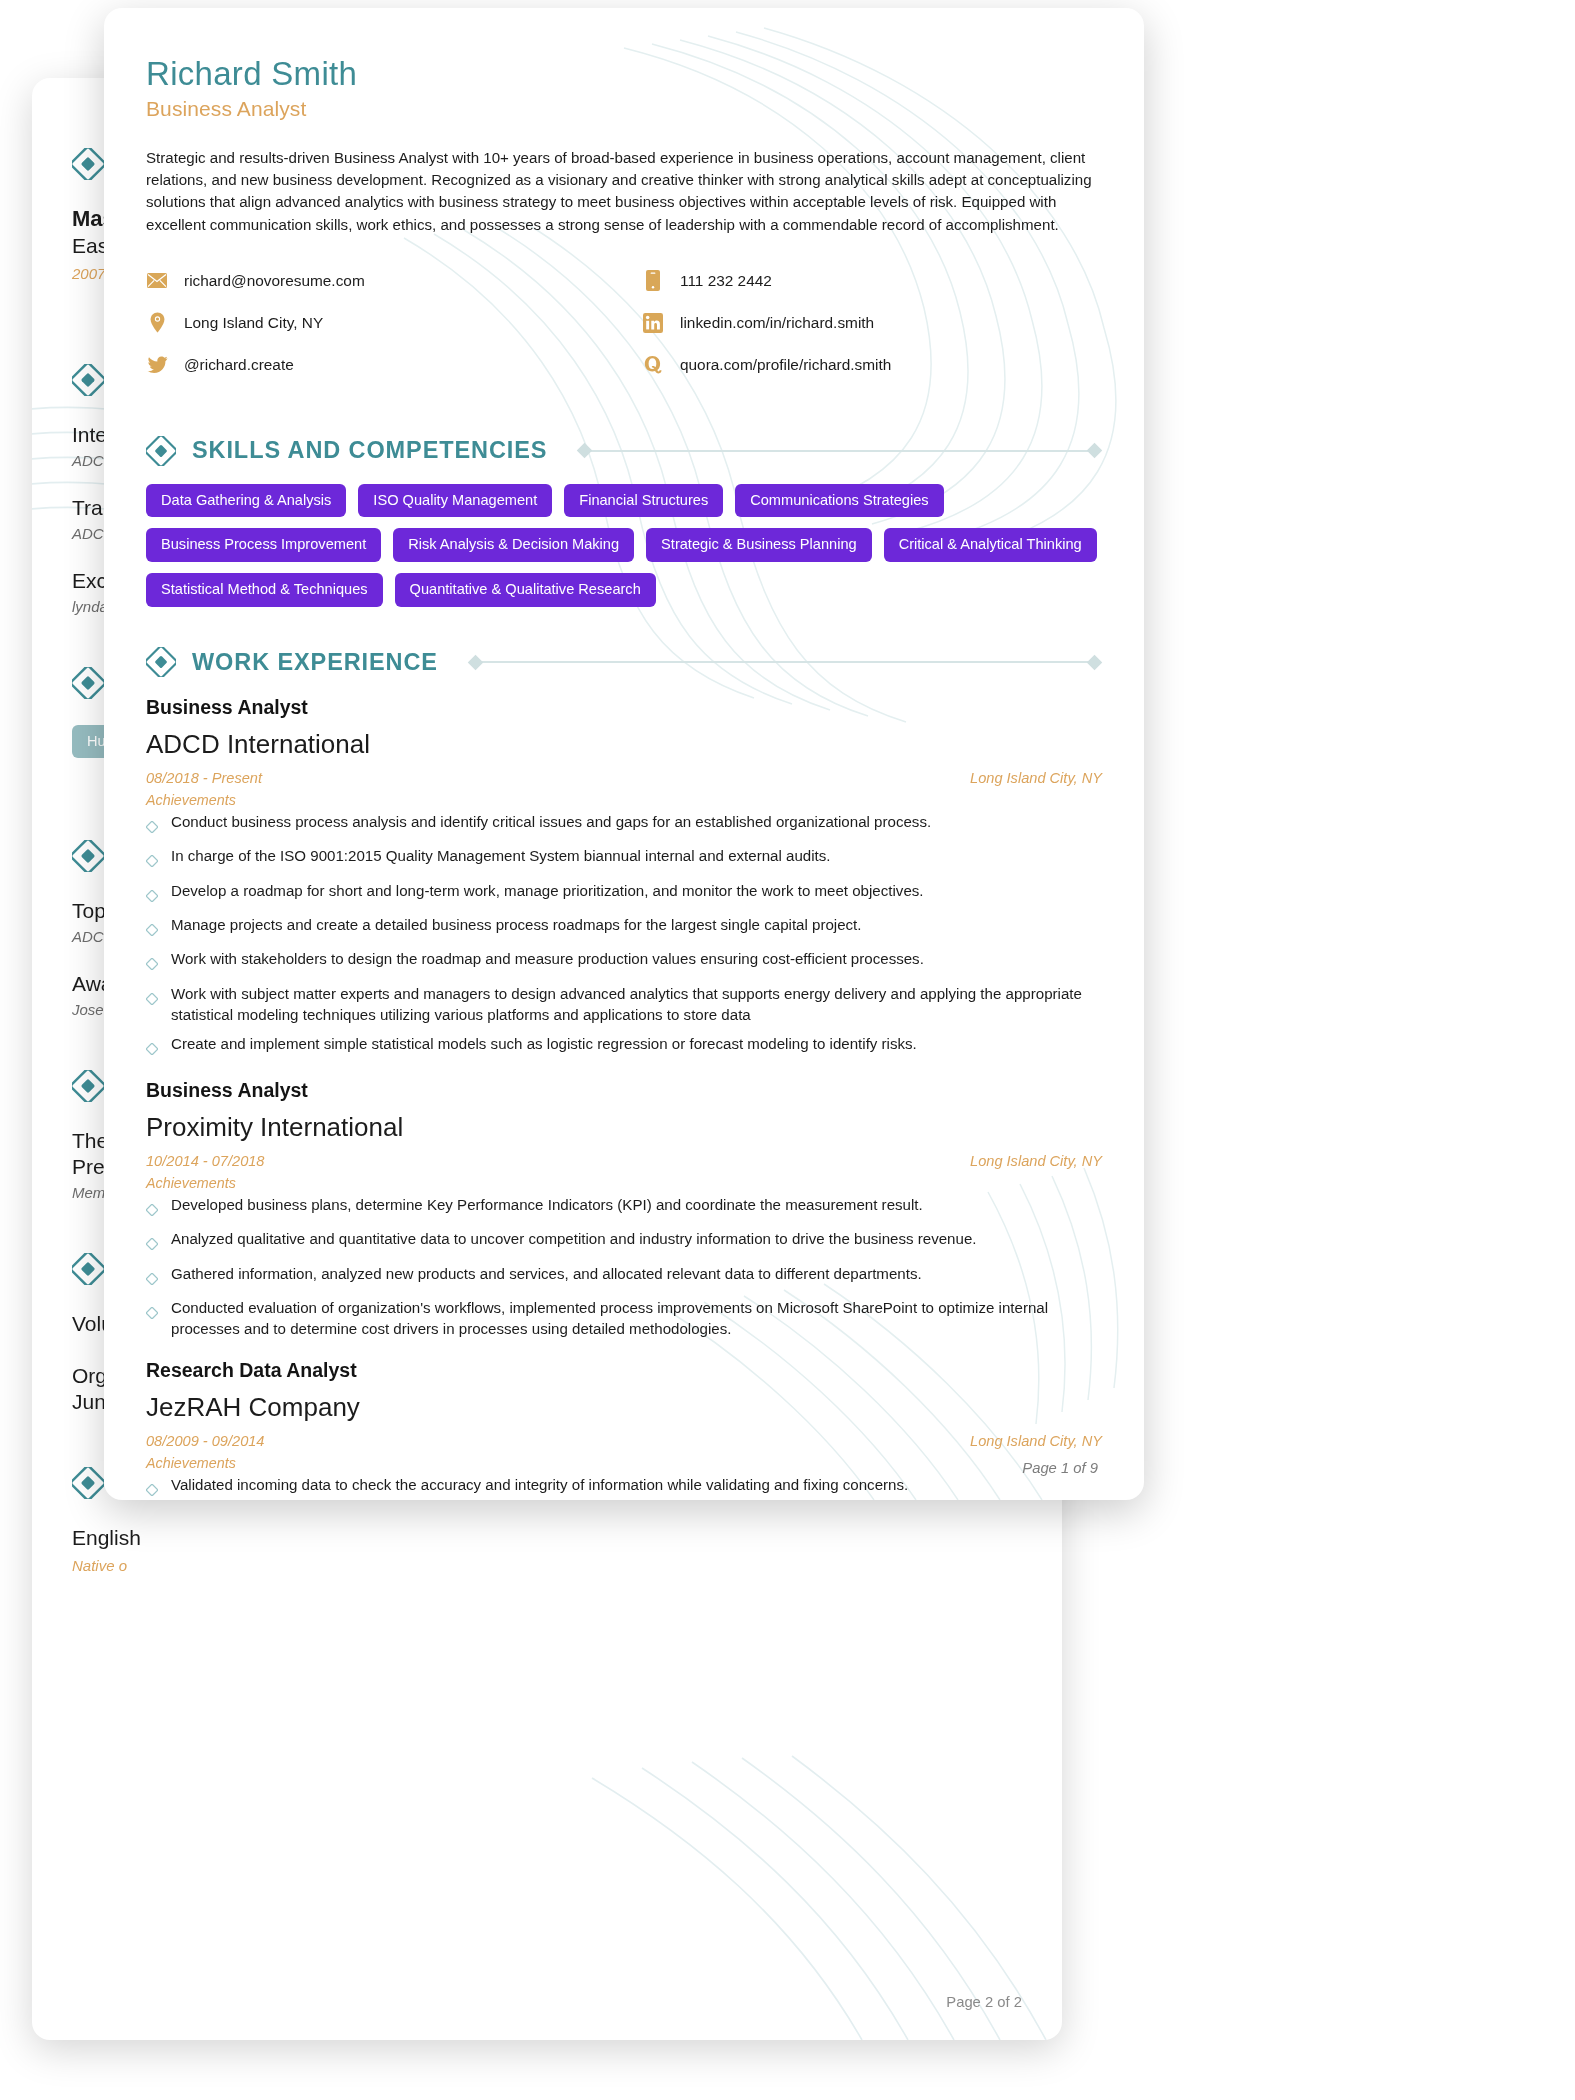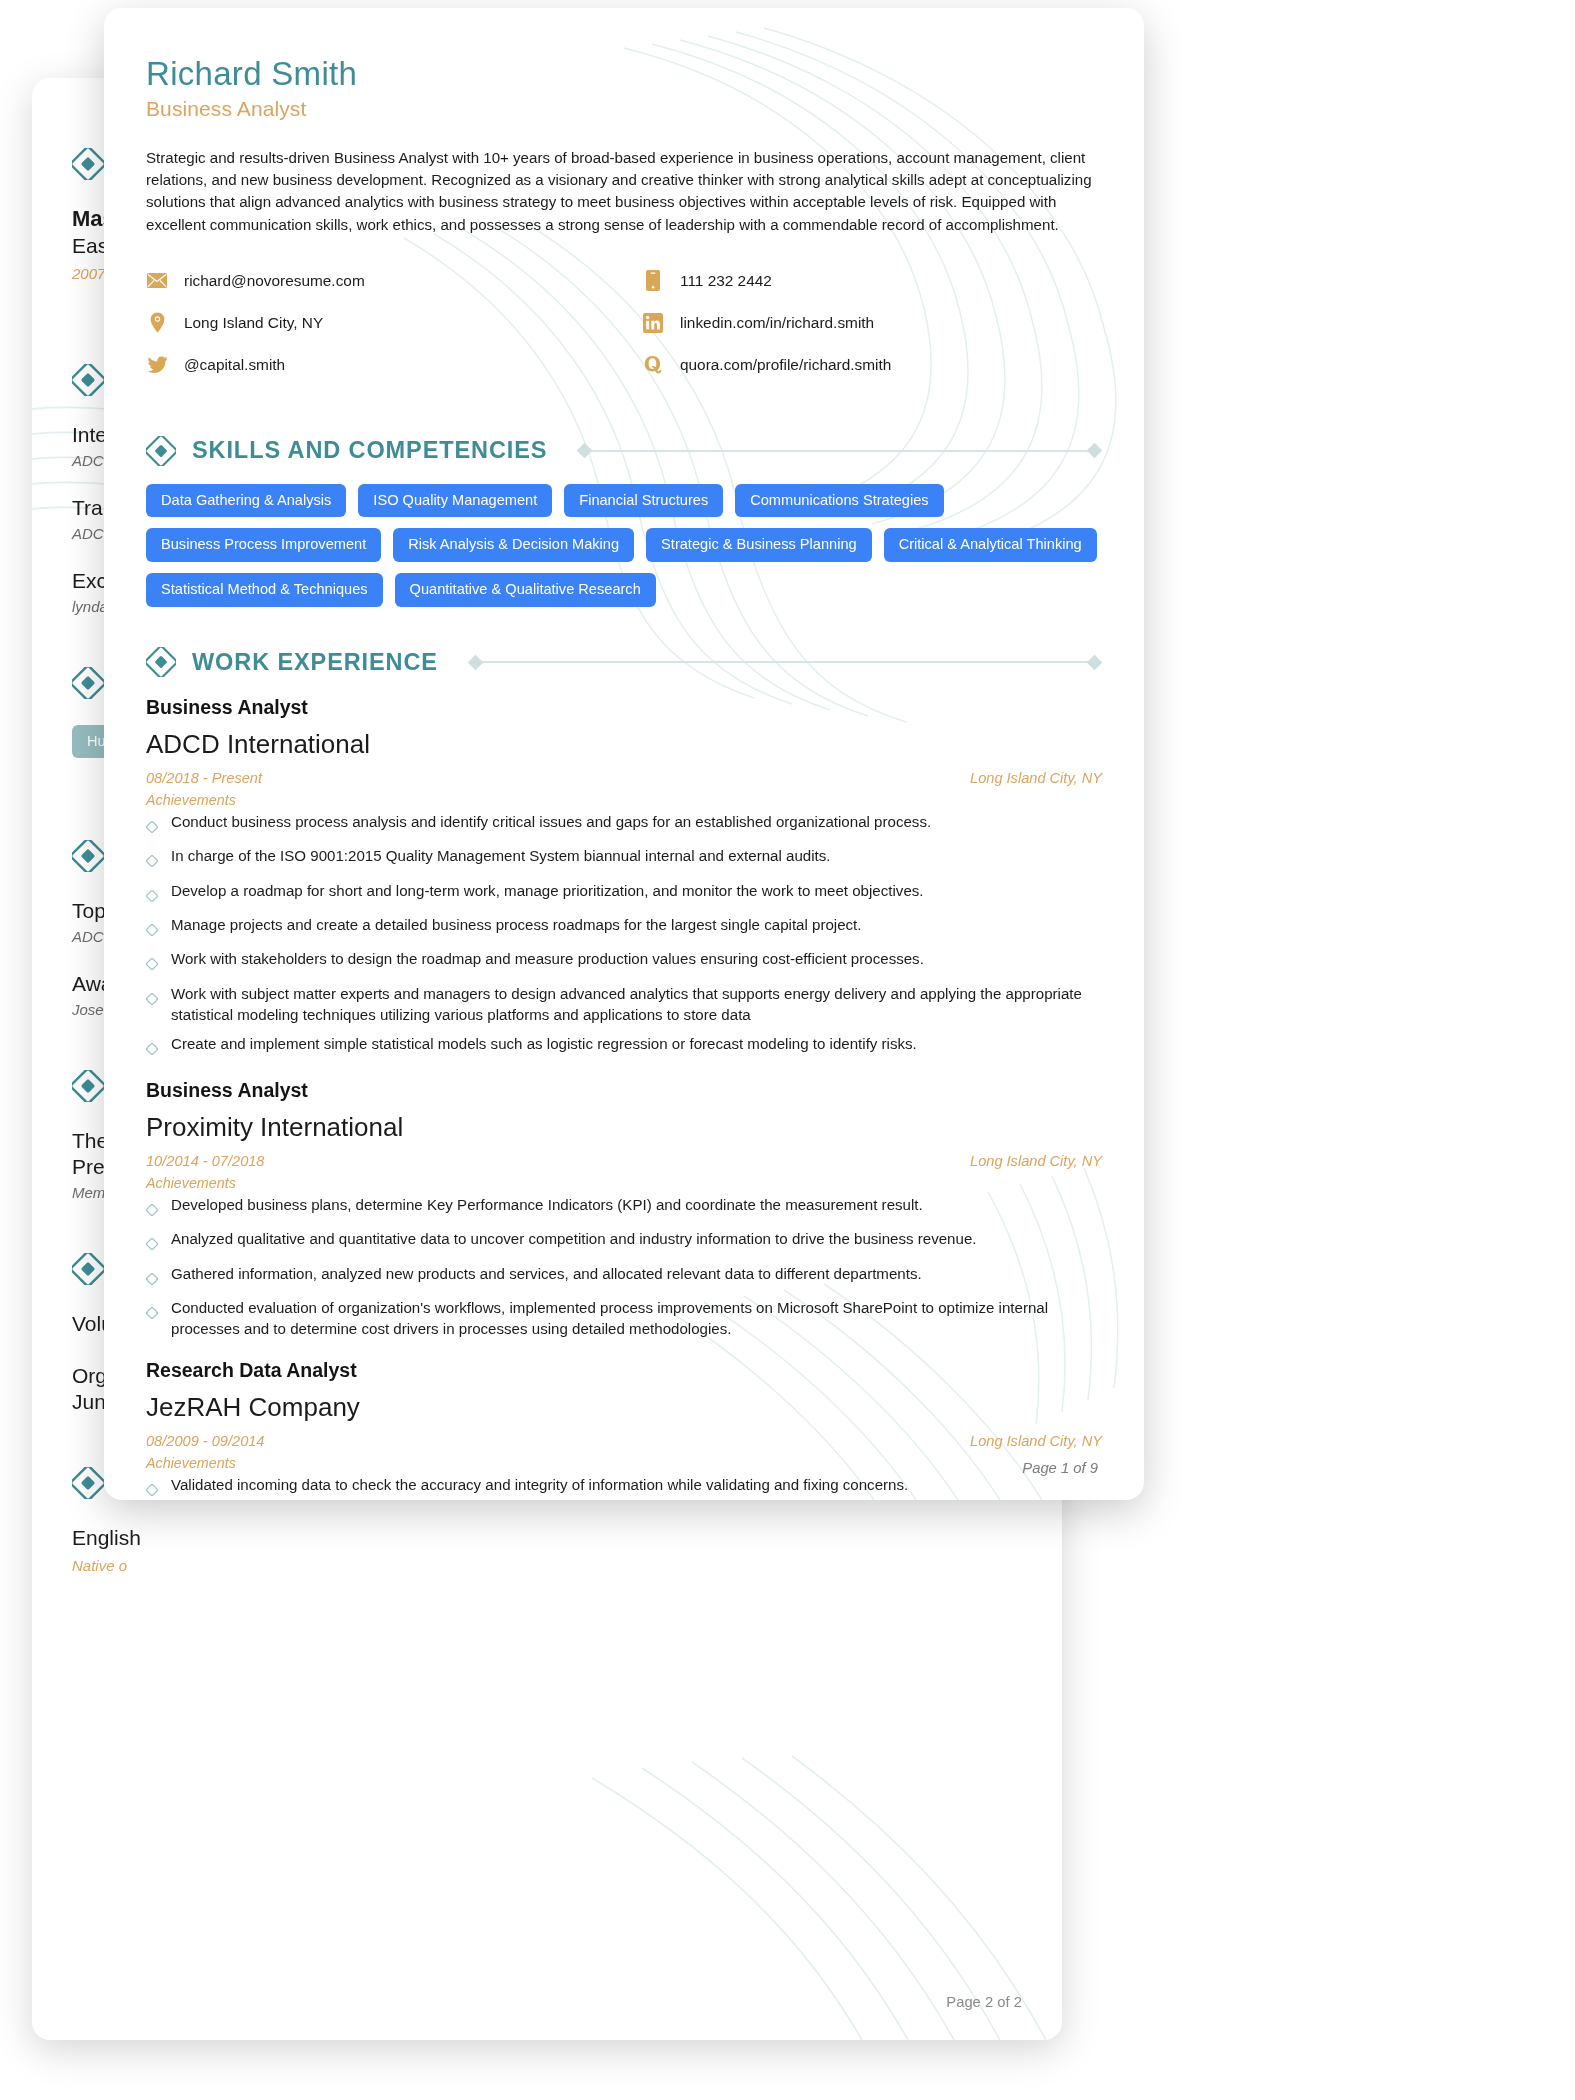--- a/index.html
+++ b/index.html
@@ -154,21 +154,21 @@
   }
 
   
   .skills-wrap {
     display: flex;
     flex-wrap: wrap;
     gap: 11px 12px;
     max-width: 975px;
   }
   .skill-tag {
-    background: #3b82f6;
+    background: #6d28d9;
     color: #ffffff;
     font-size: 14.6px;
     padding: 8px 15px 9px 15px;
     border-radius: 6px;
     line-height: 1.15;
     white-space: nowrap;
   }
 
   
   .job { margin-bottom: 8px; }
@@ -493,21 +493,21 @@
             </span>
             <span class="contact-text">Long Island City, NY</span>
           </div>
 
           <div class="contact-row">
             <span class="contact-icon">
               <svg width="21" height="18" viewBox="0 0 21 18">
                   <path d="M20.6 2.3 C19.9 2.7 19.1 2.9 18.3 3.0 C19.2 2.5 19.8 1.7 20.1 0.7 C19.3 1.2 18.4 1.5 17.5 1.7 C16.7 0.9 15.6 0.4 14.4 0.4 C12.1 0.4 10.3 2.3 10.3 4.6 C10.3 4.9 10.3 5.3 10.4 5.6 C7.0 5.4 4.0 3.7 2.0 1.2 C1.6 1.8 1.4 2.5 1.4 3.3 C1.4 4.7 2.1 6.0 3.2 6.7 C2.5 6.7 1.9 6.5 1.4 6.2 L1.4 6.3 C1.4 8.3 2.8 10.0 4.7 10.4 C4.4 10.5 4.0 10.5 3.6 10.5 C3.4 10.5 3.1 10.5 2.9 10.4 C3.4 12.1 5.0 13.3 6.9 13.3 C5.4 14.5 3.6 15.2 1.6 15.2 C1.2 15.2 0.9 15.2 0.6 15.1 C2.5 16.3 4.7 17.0 7.1 17.0 C14.4 17.0 18.4 11.0 18.4 5.8 C18.4 5.6 18.4 5.4 18.4 5.3 C19.2 4.7 19.9 3.6 20.6 2.3 Z" fill="#d9a758"></path>
                 </svg>
             </span>
-            <span class="contact-text">@capital.smith</span>
+            <span class="contact-text">@richard.create</span>
           </div>
         </div>
 
         <div class="contact-col">
 
           <div class="contact-row">
             <span class="contact-icon">
               <svg width="14" height="21" viewBox="0 0 14 21">
                   <rect x="0" y="0" width="14" height="21" rx="2" fill="#d9a758"></rect>
                   <rect x="4.6" y="2.6" width="4.8" height="1.1" rx="0.5" fill="#ffffff"></rect>

